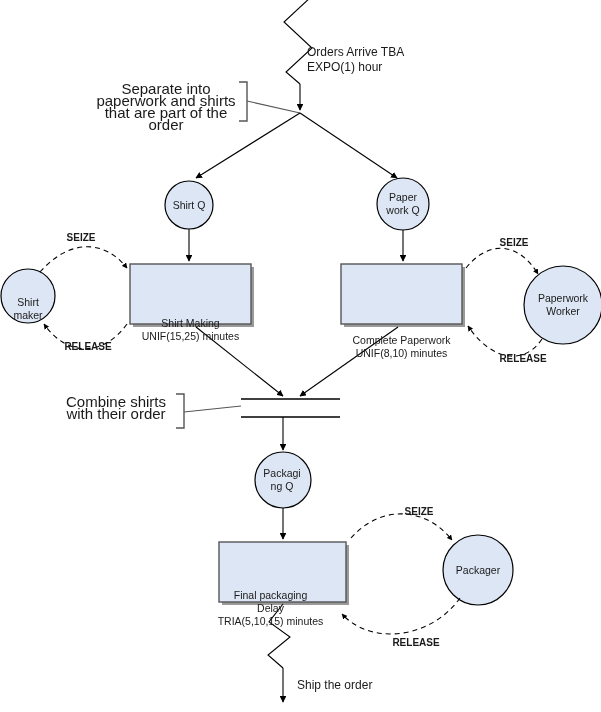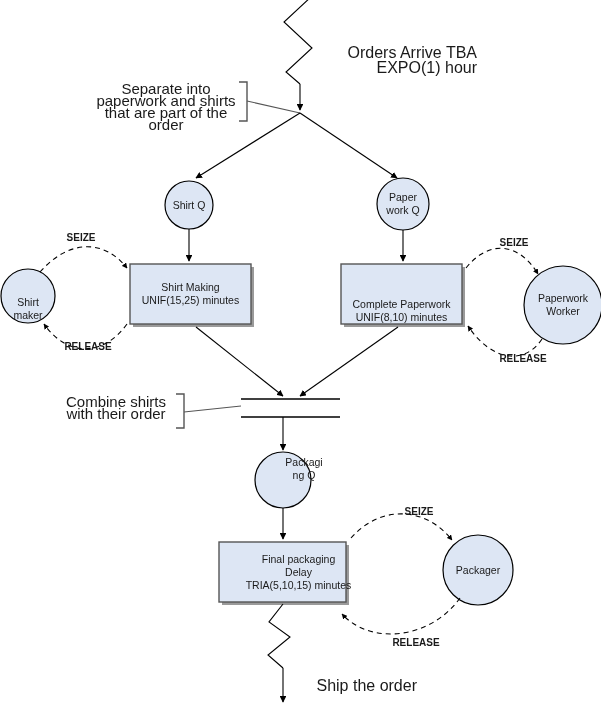--- a/index.html
+++ b/index.html
@@ -68,34 +68,35 @@
     white-space: pre-line;
     pointer-events: none;
   }
   .lbl-node {
     font-size: 10.5px;
     line-height: 12.5px;
   }
   .lbl-box {
     font-size: 10.5px;
     line-height: 13px;
+    margin-top: 36px;
   }
   .lbl-anno {
     font-size: 15px;
     line-height: 12px;
   }
   .lbl-edge {
     font-size: 10px;
     line-height: 12px;
     font-weight: bold;
   }
   .lbl-flowtext {
-    font-size: 16px;
+    font-size: 12px;
     line-height: 15px;
-    text-align: right;
+    text-align: left;
   }
 </style>
 </head>
 <body>
 
 <div id="canvas">
 
   <svg id="diagram" viewBox="0 0 601 712">
     <defs>
       <marker id="arrow" viewBox="0 0 10 10" refX="9" refY="5" markerWidth="6" markerHeight="6" orient="auto-start-reverse">
@@ -199,24 +200,24 @@
   <div class="lbl lbl-edge" style="left:54px; top:232px; width:54px;">SEIZE</div>
 
   <div class="lbl lbl-edge" style="left:55px; top:341px; width:66px;">RELEASE</div>
 
   <div class="lbl lbl-edge" style="left:487px; top:237px; width:54px;">SEIZE</div>
 
   <div class="lbl lbl-edge" style="left:490px; top:353px; width:66px;">RELEASE</div>
 
   <div class="lbl lbl-anno" style="left:58px; top:396px; width:116px;">Combine shirts with their order</div>
 
-  <div class="lbl lbl-node" style="left:256px; top:456px; width:52px;padding-left:22px;">Packagi
+  <div class="lbl lbl-node" style="left:256px; top:467px; width:52px;">Packagi
 ng Q</div>
 
-  <div class="lbl lbl-box" style="left:236px; top:553px; width:125px;">Final packaging
+  <div class="lbl lbl-box" style="left:208px; top:553px; width:125px;">Final packaging
 Delay
 TRIA(5,10,15) minutes</div>
 
   <div class="lbl lbl-node" style="left:448px; top:564px; width:60px;">Packager</div>
 
   <div class="lbl lbl-edge" style="left:392px; top:506px; width:54px;">SEIZE</div>
 
   <div class="lbl lbl-edge" style="left:383px; top:637px; width:66px;">RELEASE</div>
 
   <div class="lbl lbl-flowtext" style="left:297px; top:678px; width:120px;">Ship the order</div>

